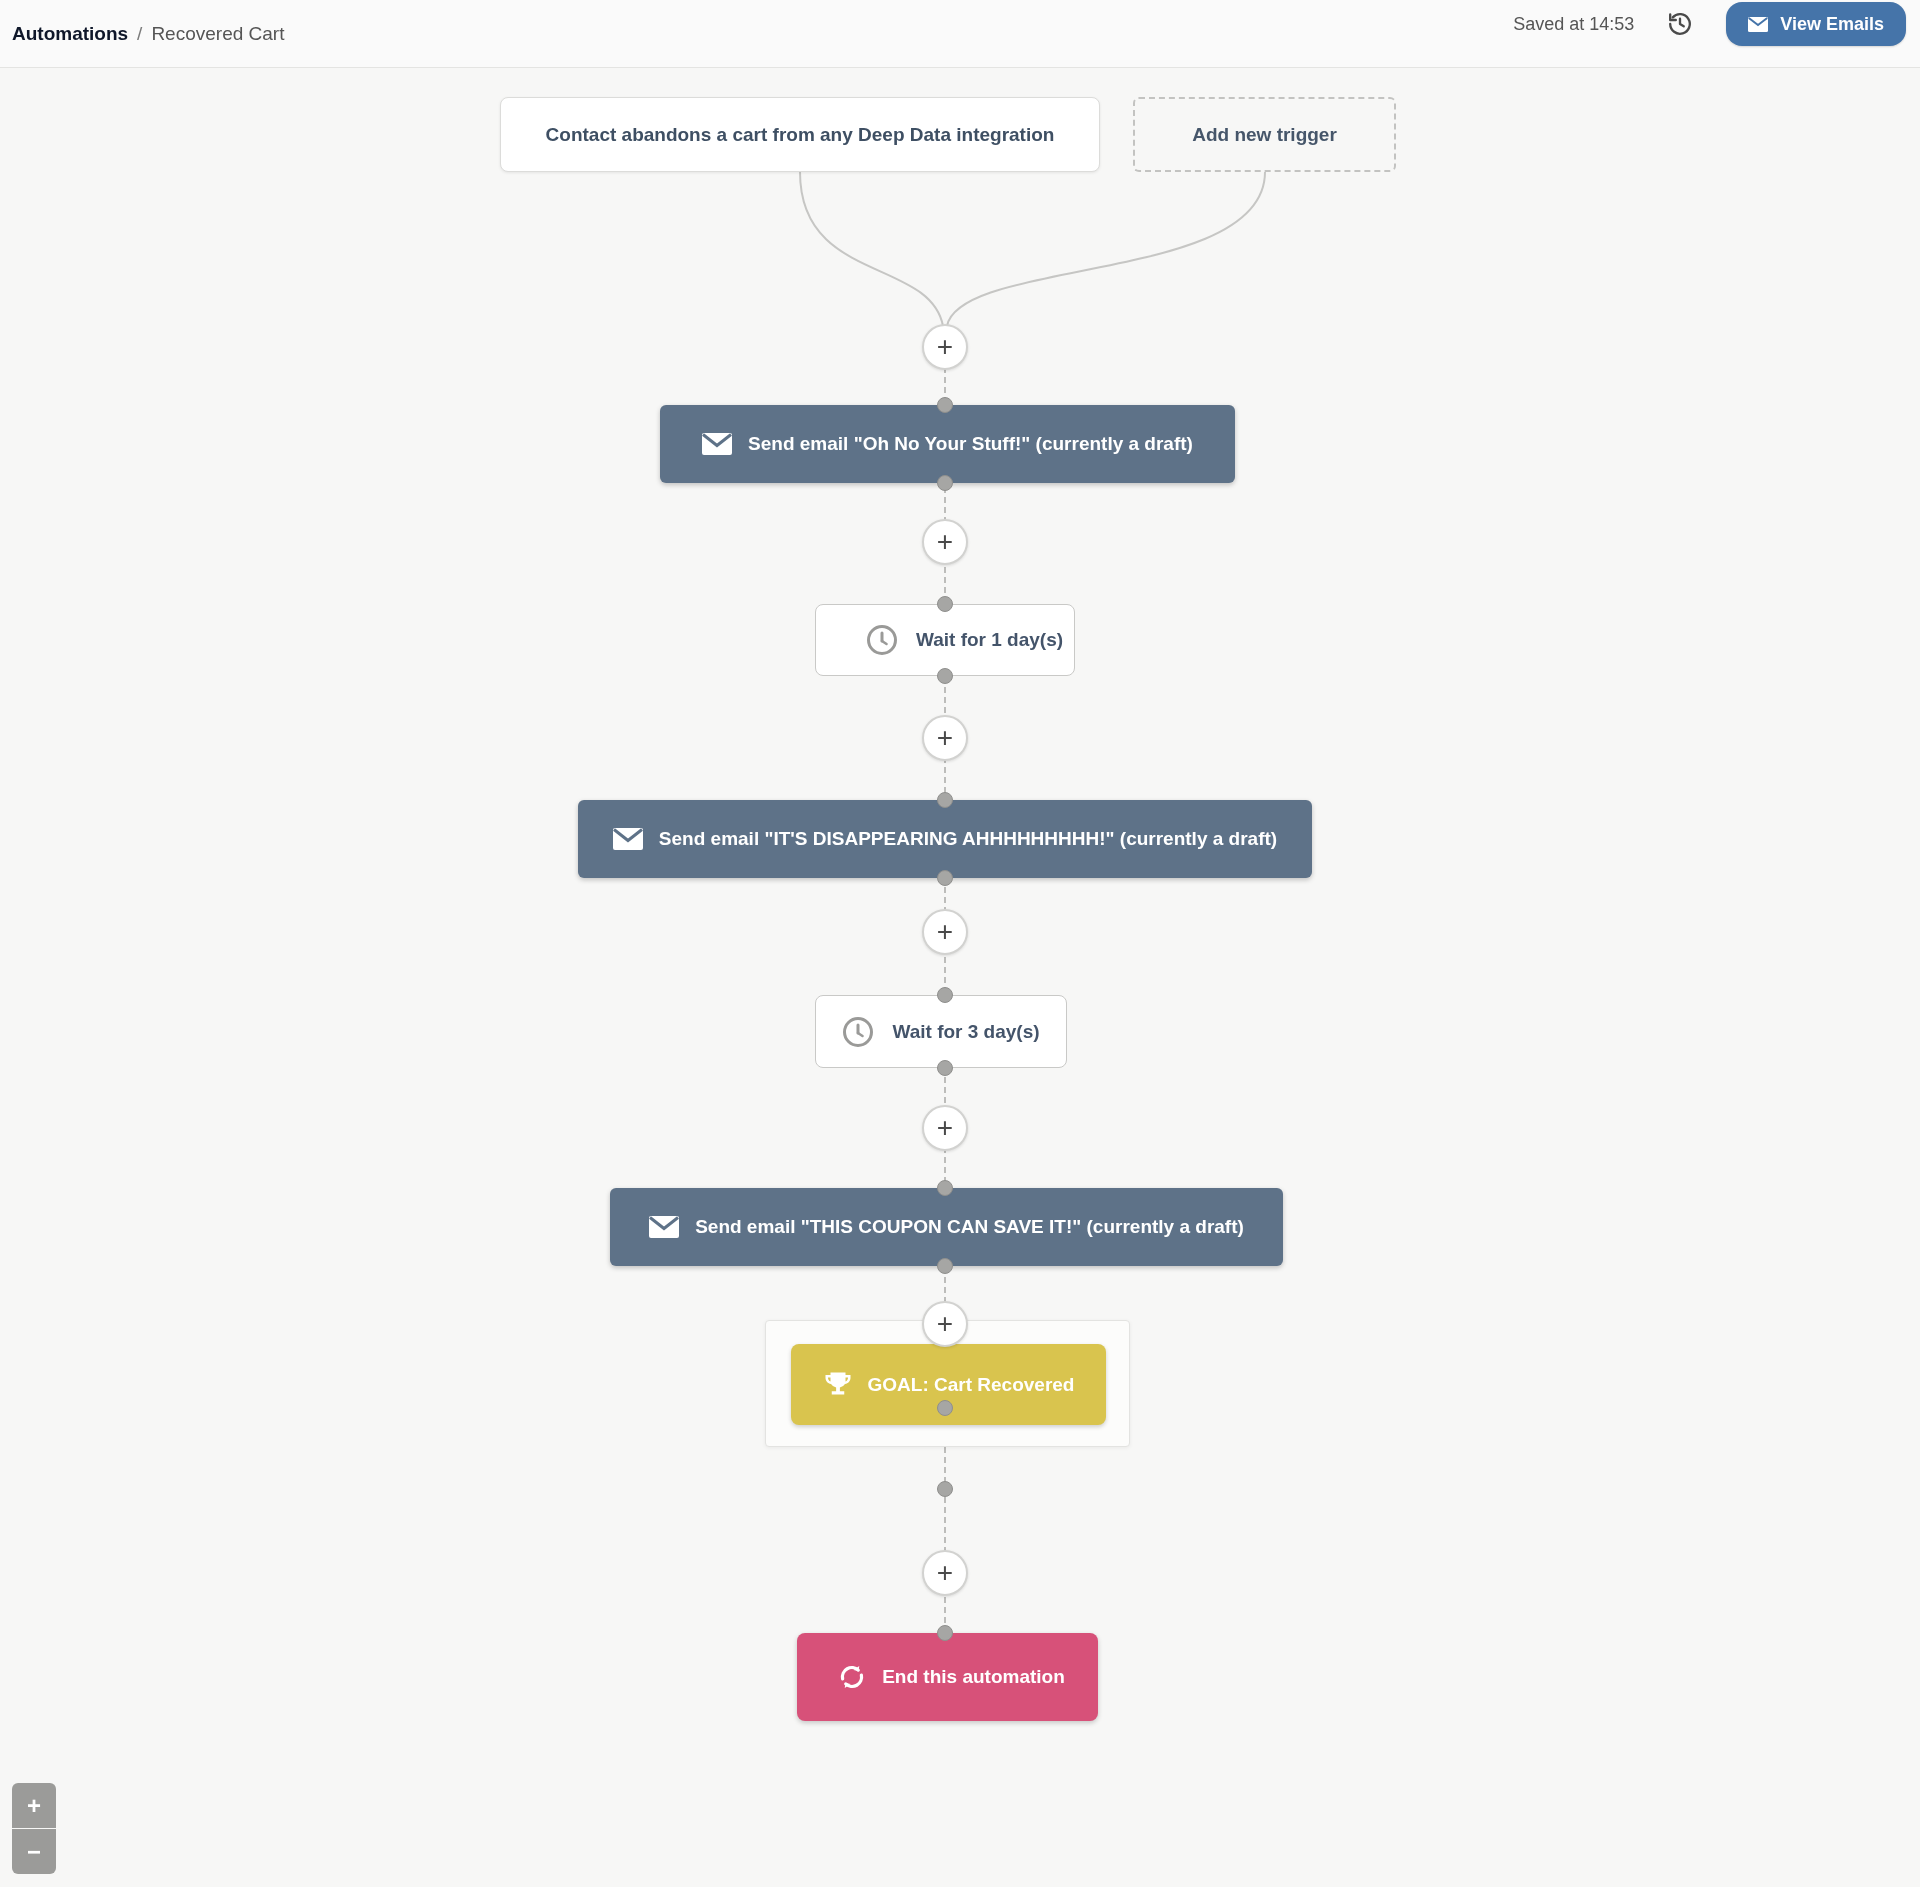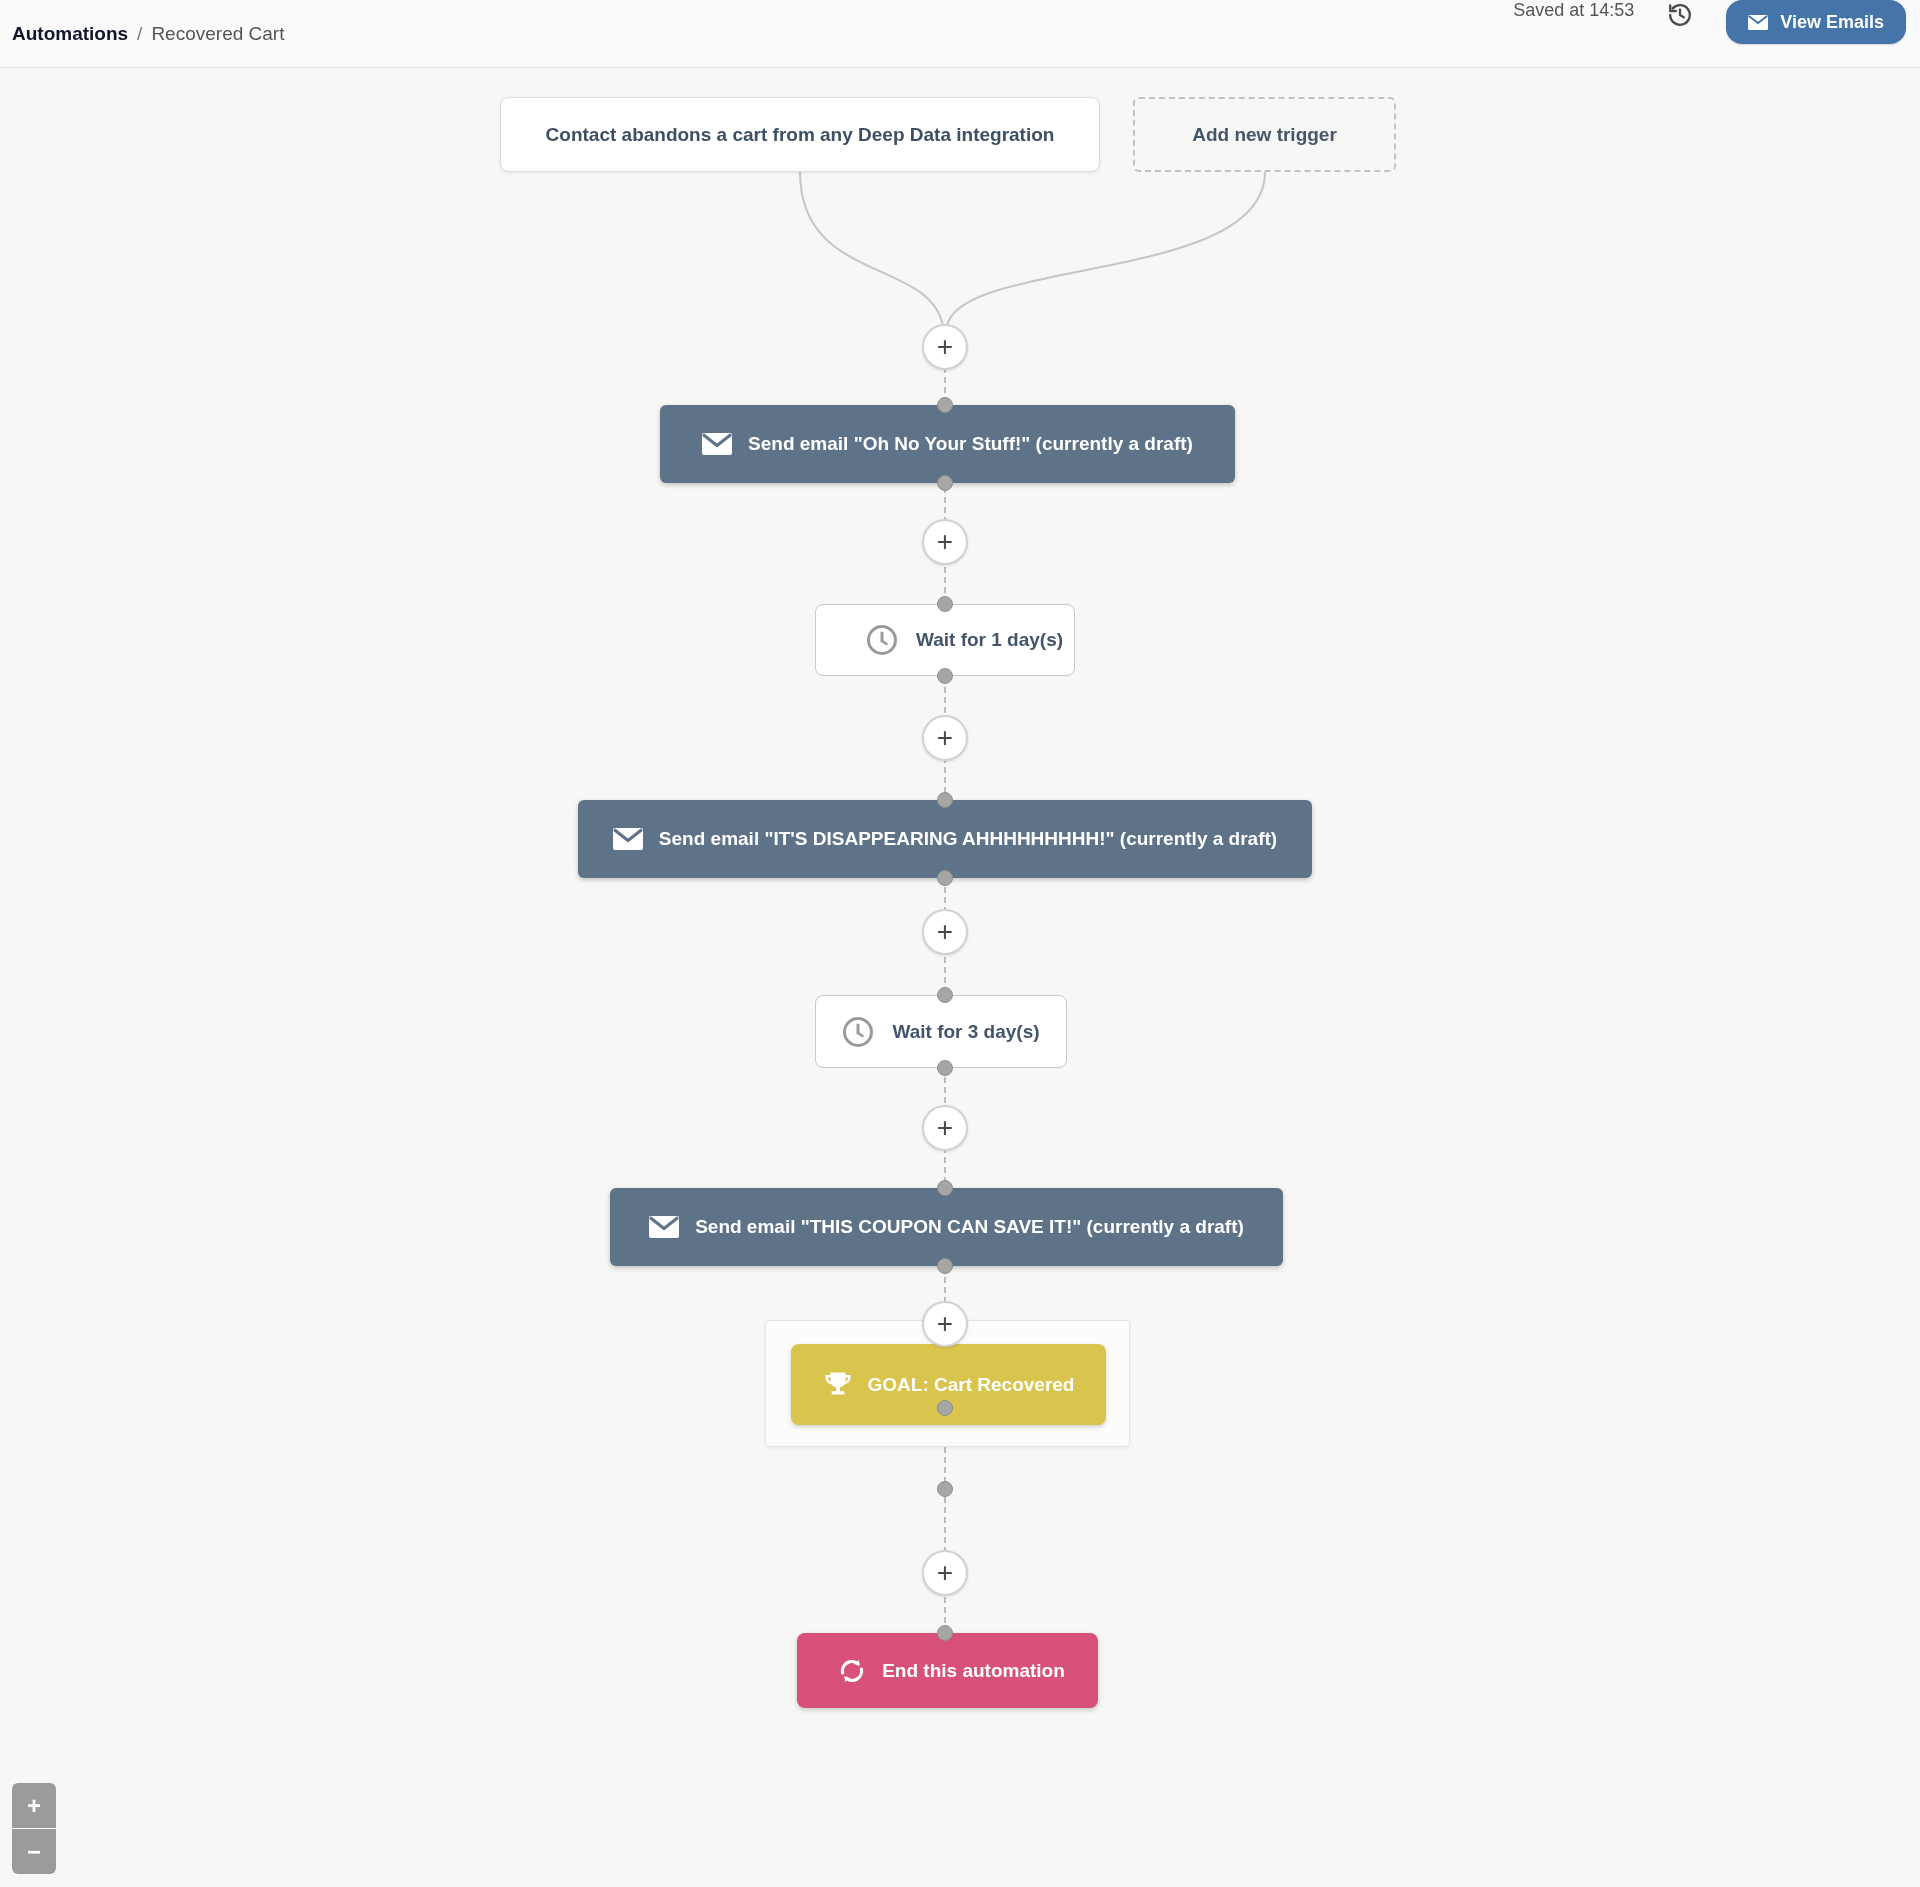--- a/index.html
+++ b/index.html
@@ -8,21 +8,21 @@
 
   
   #header { position:absolute; top:0; left:0; width:1920px; height:68px;
             background:#fafafa; border-bottom:1px solid #e4e4e2; z-index:10;
             display:flex; align-items:center; }
   .breadcrumb { position:absolute; left:12px; top:0; height:68px; display:flex; align-items:center;
                 font-size:19px; color:#4a4a4a; gap:9px; }
   .breadcrumb .crumb-root { font-weight:bold; color:#0f172a; }
   .breadcrumb .crumb-sep { color:#7a7a7a; }
   .breadcrumb .crumb-page { color:#555; }
-  .header-right { position:absolute; right:14px; top:0; height:48px; display:flex; gap:31px; }
+  .header-right { position:absolute; right:14px; top:0; height:48px; display:flex; align-items:center; gap:31px; }
   .saved-status { font-size:18px; color:#555; }
   .history-btn { width:30px; height:30px; display:flex; align-items:center; justify-content:center; cursor:pointer; }
   .btn-view-emails { background:#4574a9; color:#fff; font-weight:bold; font-size:18px;
                      border:none; border-radius:16px; height:44px; padding:0 22px;
                      display:flex; align-items:center; gap:12px; cursor:pointer;
                      box-shadow:0 1px 2px rgba(0,0,0,0.15); }
 
   
   #canvas { position:absolute; top:68px; left:0; width:1920px; height:1819px; }
 
@@ -53,21 +53,21 @@
   #wait-2 { left:815px; top:927px; width:252px; height:73px; }
 
   .goal-container { left:765px; top:1252px; width:365px; height:127px;
                     background:#fcfcfb; border:1px solid #e3e3e1; border-radius:4px;
                     box-shadow:0 1px 4px rgba(0,0,0,0.06); z-index:2; }
   .goal-box { position:absolute; left:25px; top:23px; width:315px; height:81px;
               background:#d9c44e; border-radius:8px; color:#fff; font-size:19px; font-weight:bold;
               display:flex; align-items:center; justify-content:center; gap:15px;
               box-shadow:0 2px 4px rgba(0,0,0,0.18); cursor:pointer; }
 
-  .end-node { left:797px; top:1565px; width:301px; height:75px;
+  .end-node { left:797px; top:1565px; width:301px; height:88px;
               background:#d75179; border-radius:8px; color:#fff; font-size:19px; font-weight:bold;
               box-shadow:0 2px 5px rgba(0,0,0,0.2); gap:15px; cursor:pointer;padding-left:7px; }
 
   .plus-circle { position:absolute; width:46px; height:46px; left:922px;
                  background:#fff; border:2px solid #d2d2d0; border-radius:50%;
                  box-shadow:0 1px 3px rgba(0,0,0,0.12);
                  display:flex; align-items:center; justify-content:center;
                  font-size:28px; font-weight:400; color:#4a4a4a; z-index:3; cursor:pointer; line-height:1; }
 
   .dot { position:absolute; width:16px; height:16px; left:937px; background:#a6a6a4;

